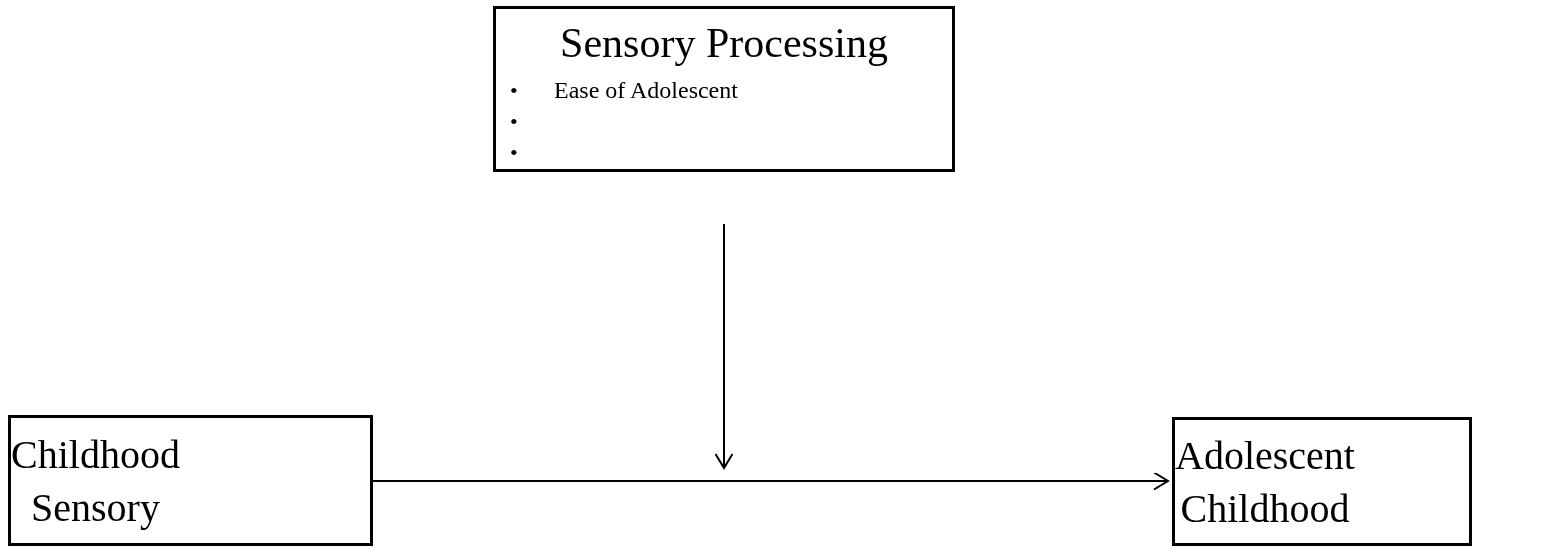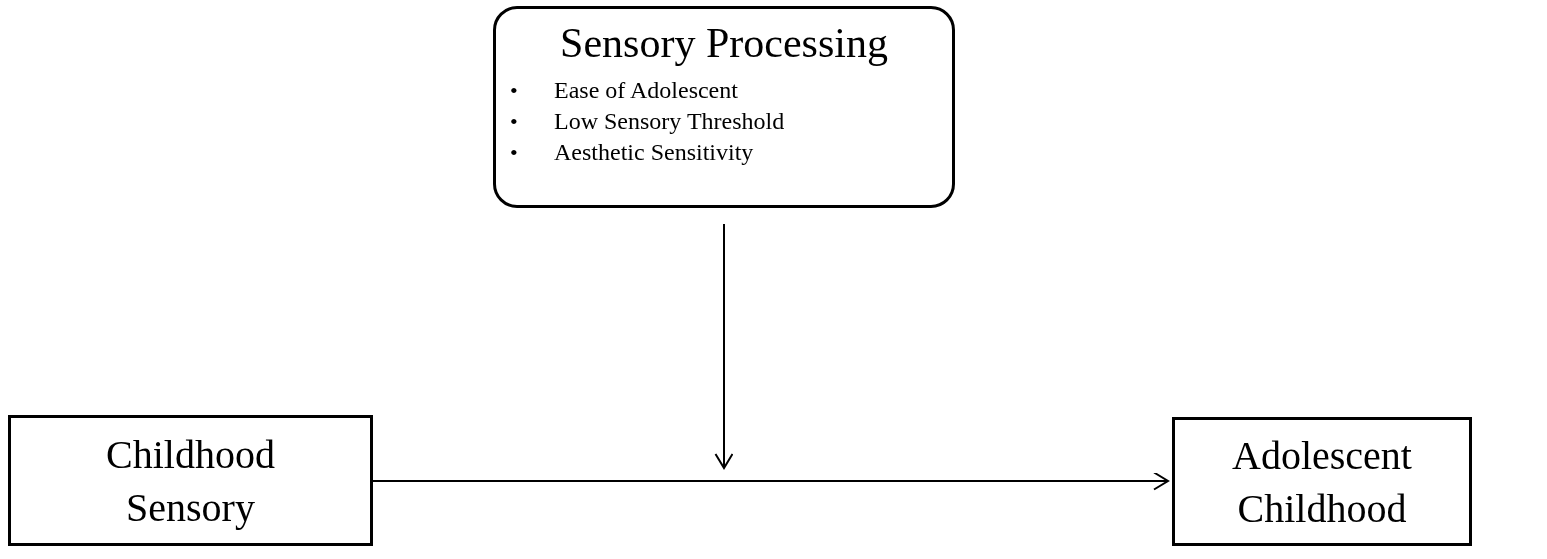--- a/index.html
+++ b/index.html
@@ -26,22 +26,21 @@
   .box {
     position: absolute;
     box-sizing: border-box;
     border: 3px solid #000000;
     background: #ffffff;
   }
   .moderator-box {
     left: 493px;
     top: 6px;
     width: 462px;
-    height: 202px;
-    border-radius: 24px;
+    height: 166px;
   }
   .moderator-title {
     margin-top: 9px;
     text-align: center;
     font-size: 42px;
     line-height: 50px;
     white-space: nowrap;
   }
   .bullet-list {
     margin: 7px 0 0 0;
@@ -57,21 +56,21 @@
   .bullet-dot {
     display: inline-block;
     width: 58px;
     padding-left: 14px;
     box-sizing: border-box;
     font-size: 22px;
   }
   .node-box {
     display: flex;
     align-items: center;
-    justify-content: center;
+    justify-content: flex-start;
   }
   .node-label {
     text-align: center;
     font-size: 40px;
     line-height: 53px;
     white-space: nowrap;
   }
   .predictor-box {
     left: 8px;
     top: 415px;
@@ -104,25 +103,23 @@
     <div class="moderator-title">
       <div>Sensory Processing</div>
     </div>
     <ul class="bullet-list">
       <li class="bullet-item">
         <span class="bullet-dot">•</span>
         <span>Ease of Adolescent</span>
       </li>
       <li class="bullet-item">
         <span class="bullet-dot">•</span>
-        <span>Low Sensory Threshold</span>
       </li>
       <li class="bullet-item">
         <span class="bullet-dot">•</span>
-        <span>Aesthetic Sensitivity</span>
       </li>
     </ul>
   </div>
 
   <div class="box node-box predictor-box">
     <div class="node-label">
       <div>Childhood</div>
       <div>Sensory</div>
     </div>
   </div>

